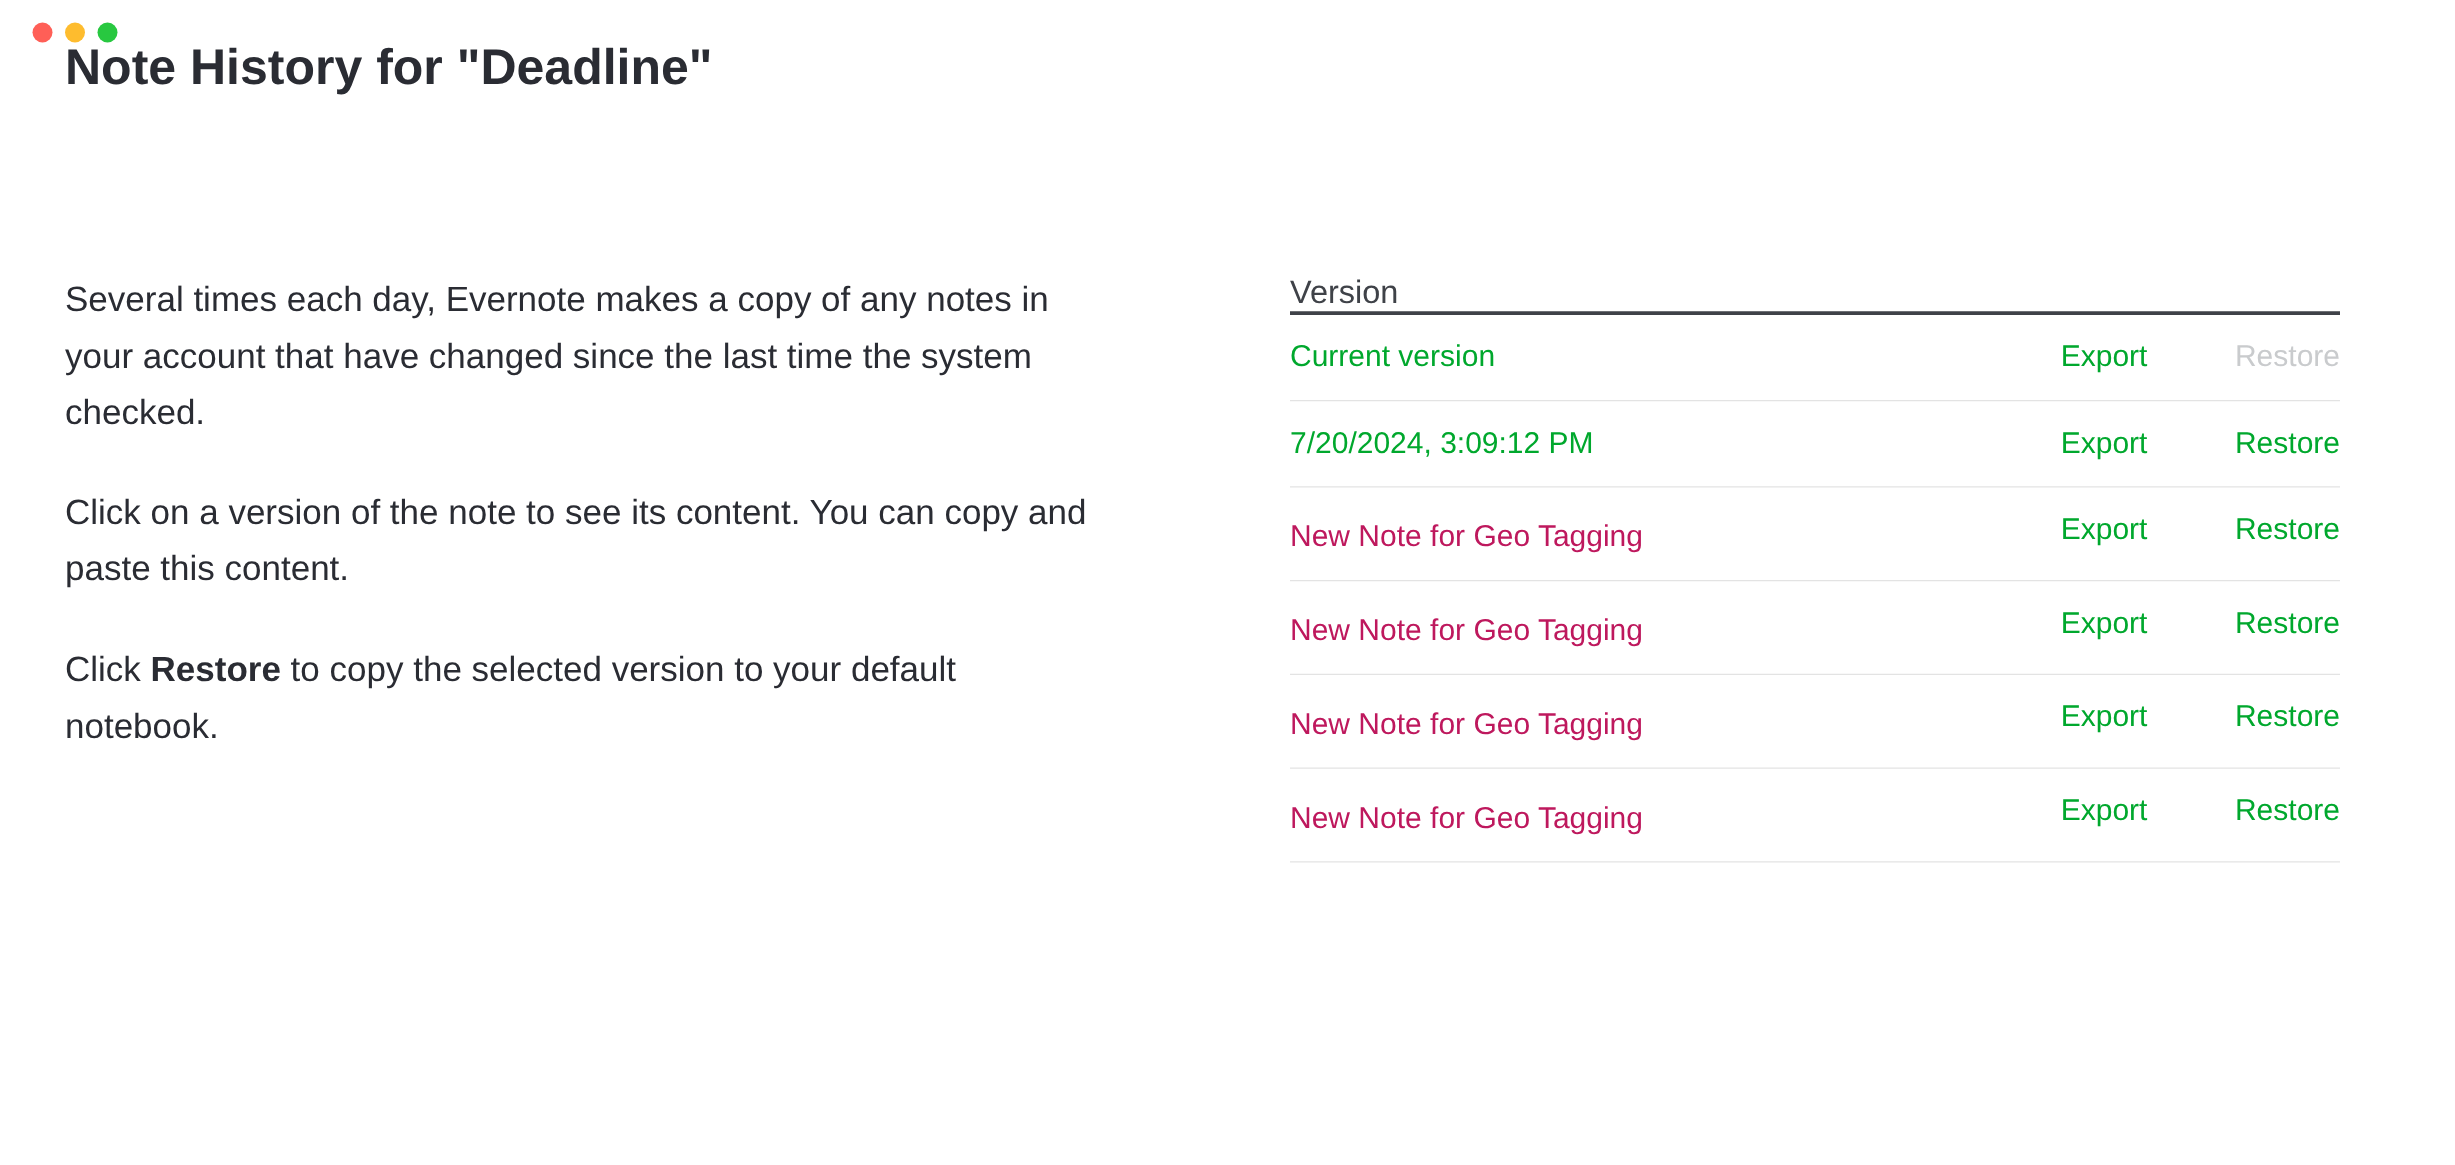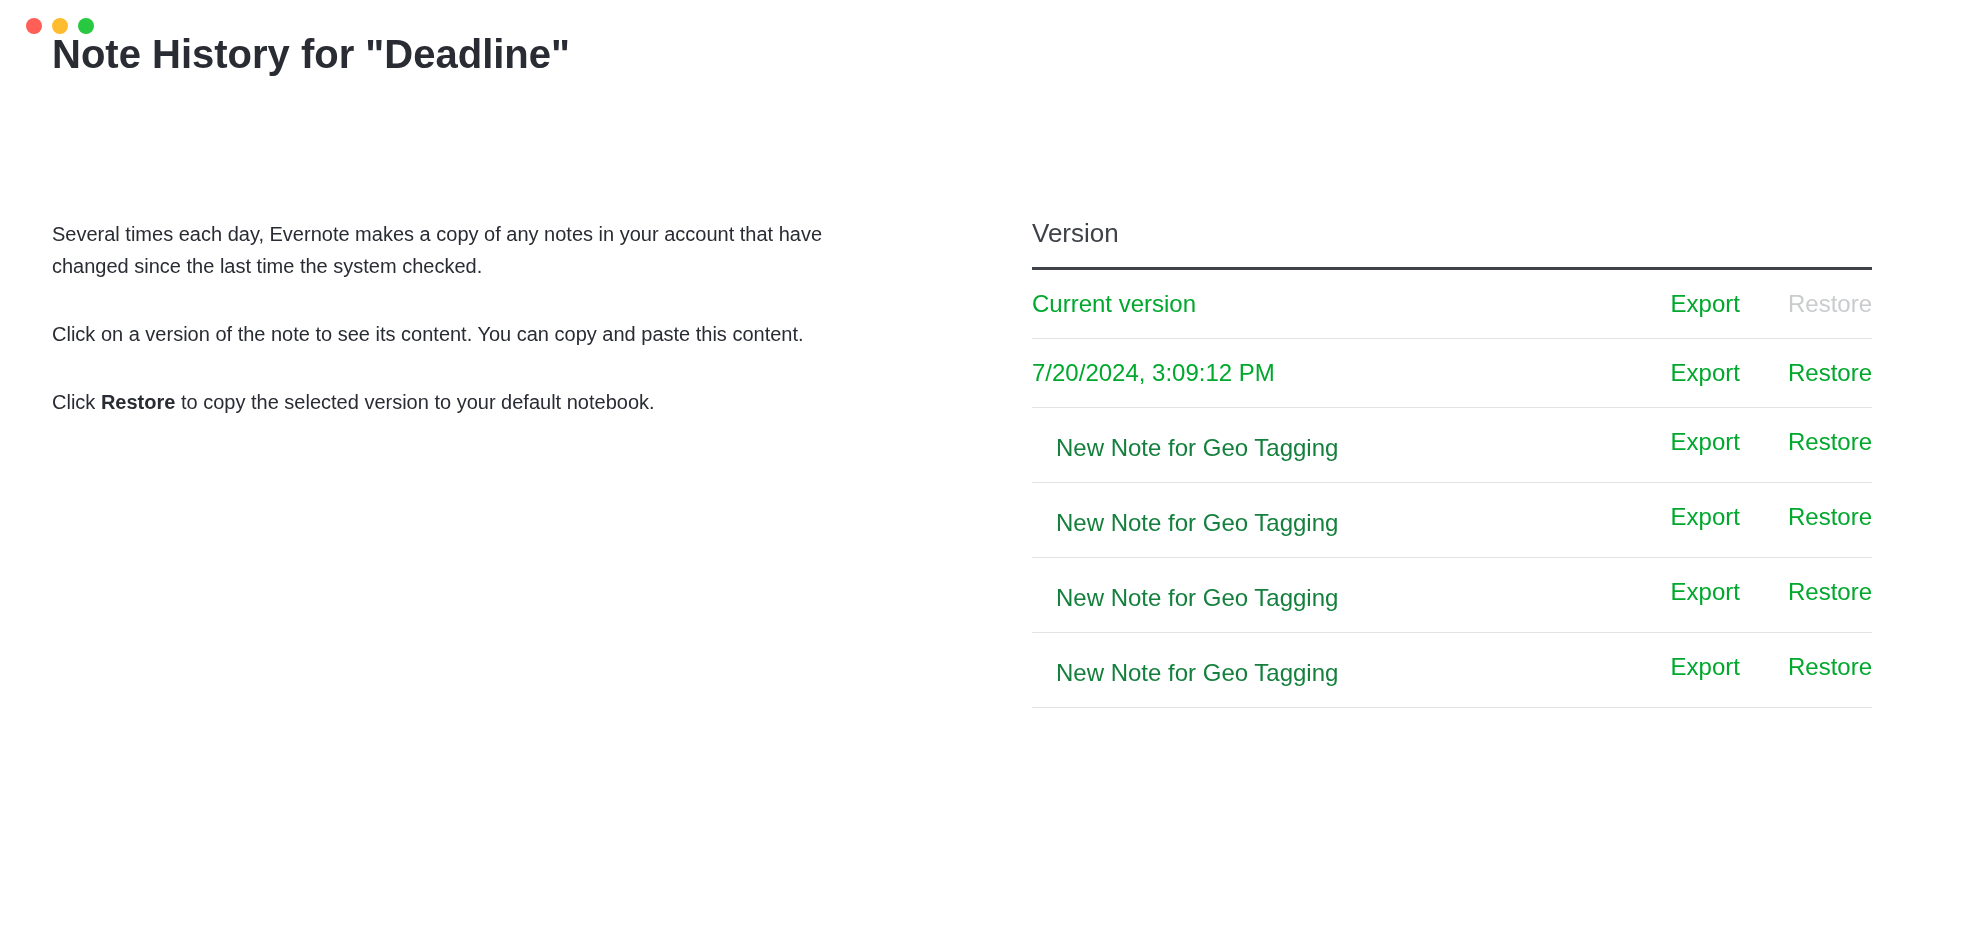--- a/index.html
+++ b/index.html
@@ -41,61 +41,59 @@
       font-weight: 600;
       color: #2a2c33;
       grid-column: 1 / -1;
       margin-bottom: 40px;
       line-height: 1.2;
     }
     .left-panel {
       padding-right: 40px;
     }
     .info-paragraph {
-      font-size: 20px;
+      font-size: 28px;
       line-height: 1.6;
       color: #2a2c33;
       margin-bottom: 36px;
     }
     .info-paragraph strong {
       font-weight: 700;
     }
     .right-panel {
       padding-right: 40px;
     }
     .version-heading {
       font-size: 26px;
       color: #3f4248;
       font-weight: 400;
-      margin-bottom: 18px;
     }
     .version-table {
       width: 100%;
       border-top: 3px solid #3f4248;
     }
     .version-row {
       display: grid;
       grid-template-columns: 1fr auto auto;
-      gap: 48px;
+      gap: 70px;
       align-items: start;
       padding: 20px 0;
       border-bottom: 1px solid #e3e3e3;
     }
     .version-label {
       font-size: 24px;
       color: #00a82d;
       font-weight: 500;
       cursor: pointer;
     }
     .version-subtitle {
       font-size: 24px;
-      color: #15803d;
+      color: #be185d;
       font-weight: 400;
       margin-top: 6px;
-      margin-left: 24px;
     }
     .action-link {
       font-size: 24px;
       color: #00a82d;
       font-weight: 500;
       cursor: pointer;
       white-space: nowrap;
     }
     .action-link.disabled {
       color: #c9cbcd;

